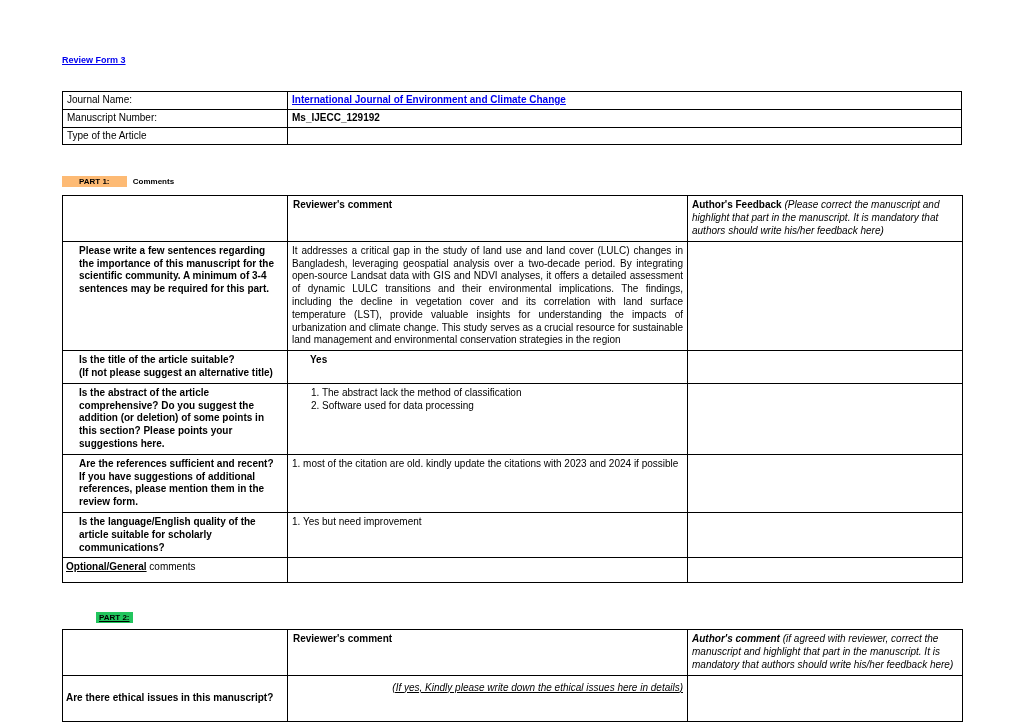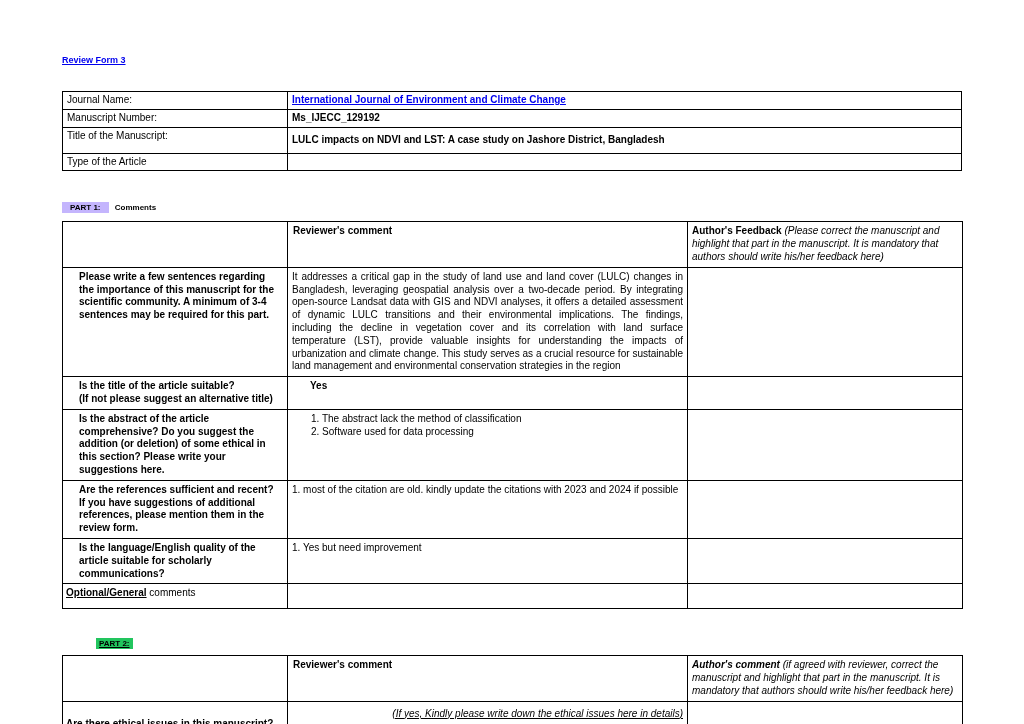--- a/index.html
+++ b/index.html
@@ -22,21 +22,21 @@
   .meta-table tr.mrow-l td { height:13px; }
   .meta-table .val-mid { vertical-align:middle; }
   .bold { font-weight:bold; }
   .italic { font-style:italic; }
   .underline { text-decoration:underline; }
   .preline { white-space:pre-line; }
   a.journal-link { color:#0000EE; font-weight:bold; text-decoration:underline; cursor:pointer; }
 
   
   .part1-heading { margin-top:32px; font-size:8px; height:11px; }
-  .badge-red { background:#c4b5fd; font-weight:bold; padding:1px 8px; }
+  .badge-red { background:#fdba74; font-weight:bold; padding:1px 17px; }
   .heading-comments { font-weight:bold; margin-left:4px; }
   .part2-heading { margin-top:30px; margin-left:34px; font-size:8px; height:11px; }
   .badge-yellow { background:#22c55e; font-weight:bold; text-decoration:underline; padding:1px 3px; }
 
   
   .main-table { margin-top:7px; }
   col.c1 { width:225px; }
   col.c2 { width:400px; }
   col.c3 { width:275px; }
   .main-table td { padding:3px 4px; }
@@ -80,24 +80,20 @@
   <table class="meta-table">
     <tbody>
         <tr class="mrow-s">
       <td class="lbl">Journal Name:</td>
       <td><a class="journal-link">International Journal of Environment and Climate Change</a></td>
     </tr>
     <tr class="mrow-s">
       <td class="lbl">Manuscript Number:</td>
       <td class="bold">Ms_IJECC_129192</td>
     </tr>
-    <tr class="mrow-t">
-      <td class="lbl">Title of the Manuscript:</td>
-      <td class="bold val-mid">LULC impacts on NDVI and LST: A case study on Jashore District, Bangladesh</td>
-    </tr>
     <tr class="mrow-l">
       <td class="lbl">Type of the Article</td>
       <td></td>
     </tr>
   </tbody>
     </table>
 
   <div class="part1-heading">
     <span class="badge-red">PART  1:</span>
     <span class="heading-comments">Comments</span>
@@ -125,21 +121,21 @@
     </tr>
 
     <tr class="r1">
       <td class="q preline">Is the title of the article suitable?
 (If not please suggest an alternative title)</td>
       <td class="c">Yes</td>
       <td></td>
     </tr>
 
     <tr class="r2">
-      <td class="q preline">Is the abstract of the article comprehensive? Do you suggest the addition (or deletion) of some ethical in this section? Please write your suggestions here.</td>
+      <td class="q preline">Is the abstract of the article comprehensive? Do you suggest the addition (or deletion) of some points in this section? Please points your suggestions here.</td>
       <td class="c preline">1. The abstract lack the method of classification
 2. Software used for data processing</td>
       <td></td>
     </tr>
 
 
     <tr class="r4">
       <td class="q preline">Are the references sufficient and recent? If you have suggestions of additional references, please mention them in the review form.</td>
       <td class="c preline">1. most of the citation are old. kindly update the citations with 2023 and 2024 if possible</td>
       <td></td>

